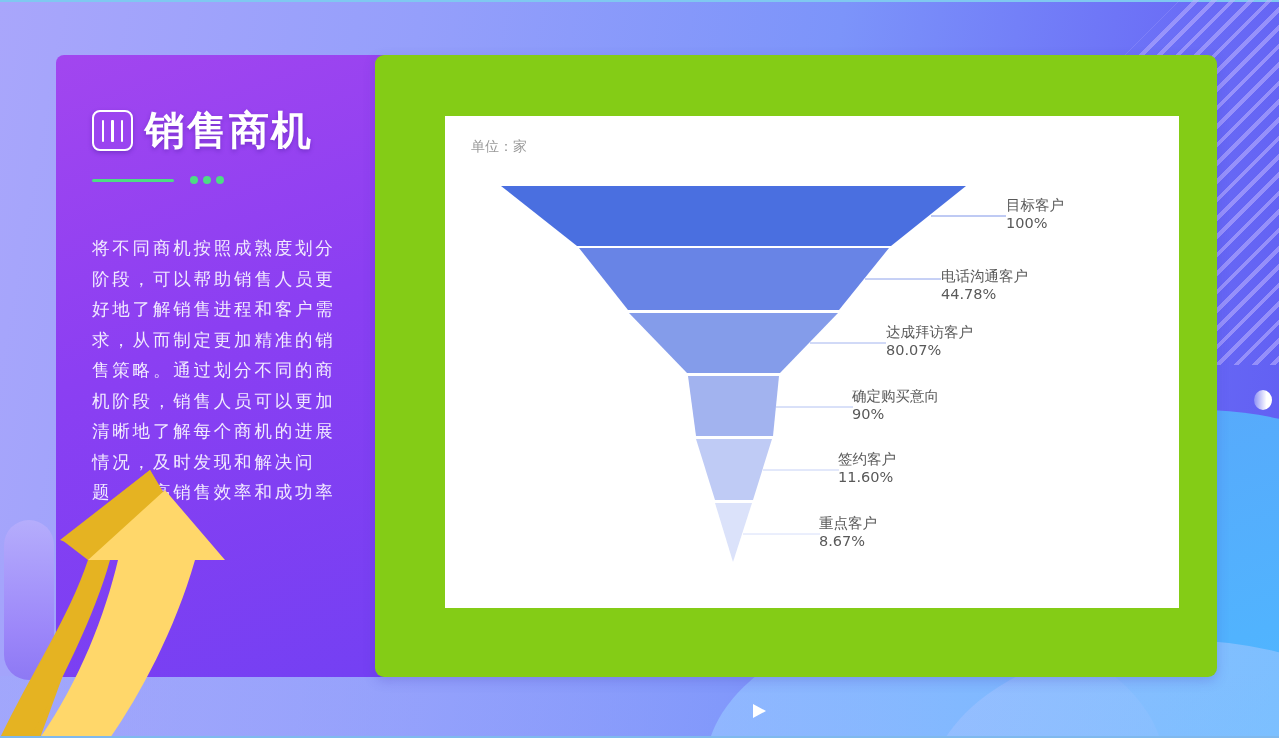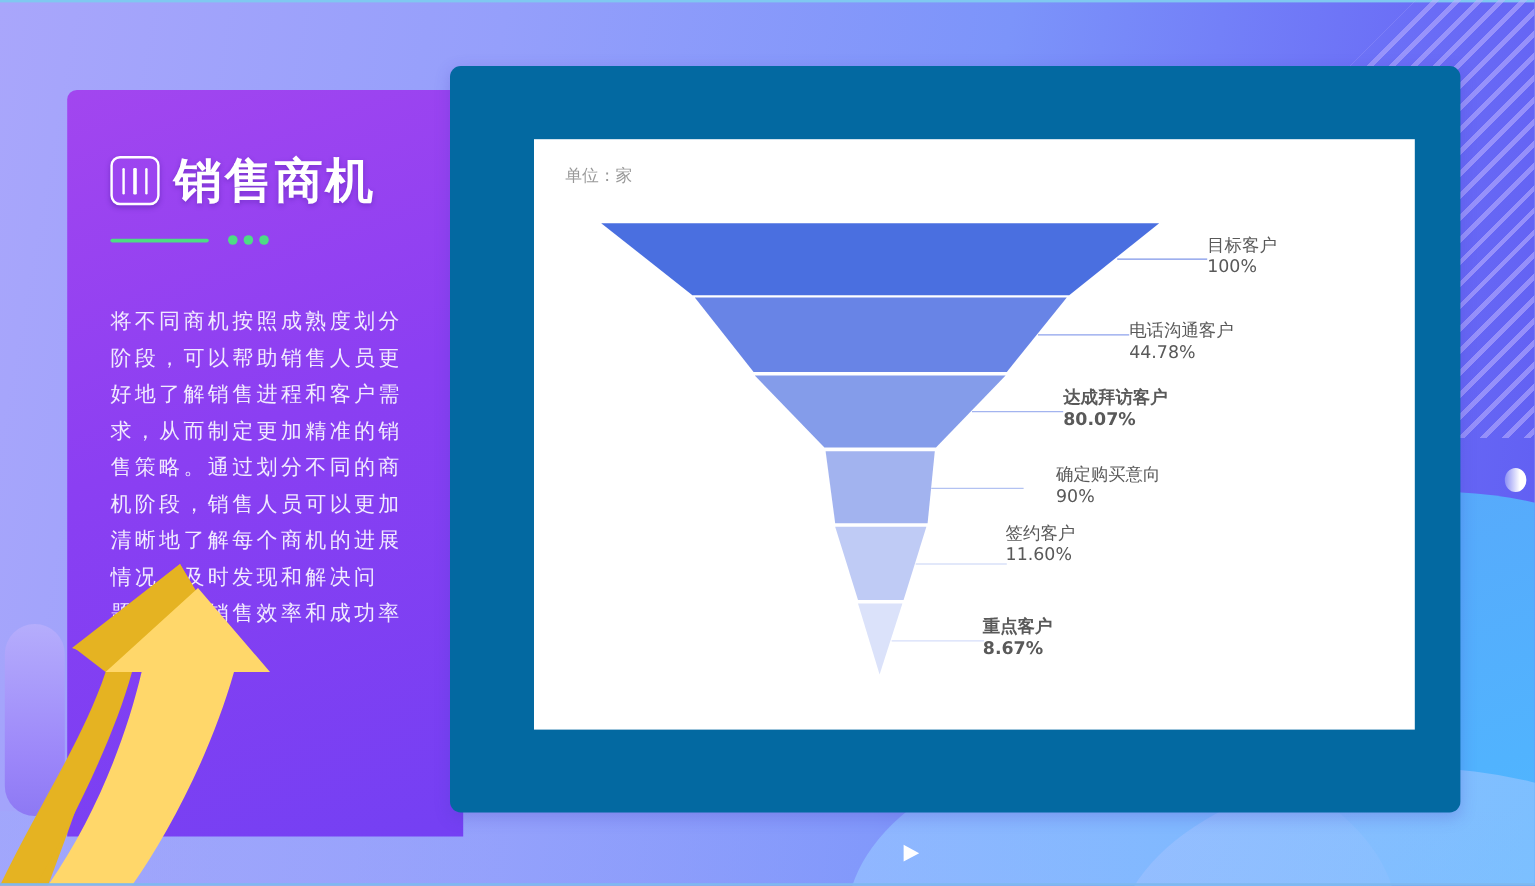--- a/index.html
+++ b/index.html
@@ -50,21 +50,20 @@
     position: absolute; left: 753px; top: 704px; width: 0; height: 0;
     border-top: 7px solid transparent; border-bottom: 7px solid transparent;
     border-left: 13px solid #ffffff;
   }
 
   
   .left-panel {
     position: absolute; left: 56px; top: 55px; width: 330px; height: 622px;
     border-radius: 8px 0 0 0;
     background: linear-gradient(160deg, #a246ef 0%, #8b3ff2 45%, #7440f3 100%);
-    margin-top: 20px;
   }
   .title-row { position: absolute; left: 36px; top: 48px; display: flex; align-items: center; }
   .title-icon {
     width: 41px; height: 41px; border: 2.5px solid #ffffff; border-radius: 8px;
     display: flex; justify-content: center; align-items: center; gap: 7px;
     box-shadow: 0 2px 4px rgba(60,20,140,0.35);
   }
   .title-icon span { display: block; width: 2.5px; height: 22px; background: #ffffff; border-radius: 1px; }
   .title-text {
     margin-left: 12px; color: #ffffff; font-size: 40px; font-weight: bold; letter-spacing: 2px;
@@ -79,21 +78,21 @@
     color: #f1eaff; font-size: 17.5px; line-height: 30.5px; letter-spacing: 2.8px;
     word-break: break-all;
   }
 
   
   .arrow { position: absolute; left: 0; top: 465px; width: 240px; height: 273px; }
 
   
   .main-card {
     position: absolute; left: 375px; top: 55px; width: 842px; height: 622px;
-    background: #0369a1; border-radius: 9px;
+    background: #84cc16; border-radius: 9px;
     box-shadow: 0 4px 12px rgba(70,60,190,0.25);
   }
   .chart-box {
     position: absolute; left: 70px; top: 61px; width: 734px; height: 492px;
     background: #ffffff;
   }
   .unit-label {
     position: absolute; left: 26px; top: 22px; color: #999999; font-size: 14px;
   }
   .funnel-svg { position: absolute; left: 0; top: 0; }
@@ -162,32 +161,32 @@
       <line x1="298" y1="418" x2="375" y2="418" stroke="#d6defa" stroke-width="1"></line>
     </svg>
     <div class="f-label" style="left:561px; top:81px;">
       <div>目标客户</div>
       <div>100%</div>
     </div>
     <div class="f-label" style="left:496px; top:152px;">
       <div>电话沟通客户</div>
       <div>44.78%</div>
     </div>
-    <div class="f-label" style="left:441px; top:208px;font-weight:bold;">
+    <div class="f-label" style="left:441px; top:208px;">
       <div>达成拜访客户</div>
       <div>80.07%</div>
     </div>
-    <div class="f-label" style="left:407px; top:272px;margin-left:28px;">
+    <div class="f-label" style="left:407px; top:272px;">
       <div>确定购买意向</div>
       <div>90%</div>
     </div>
-    <div class="f-label" style="left:393px; top:321px;">
+    <div class="f-label" style="left:393px; top:335px;">
       <div>签约客户</div>
       <div>11.60%</div>
     </div>
-    <div class="f-label" style="left:374px; top:399px;font-weight:bold;">
+    <div class="f-label" style="left:374px; top:399px;">
       <div>重点客户</div>
       <div>8.67%</div>
     </div>
   </div>
 </div>
 
 <div class="bottom-line"></div>
 
 </body></html>

